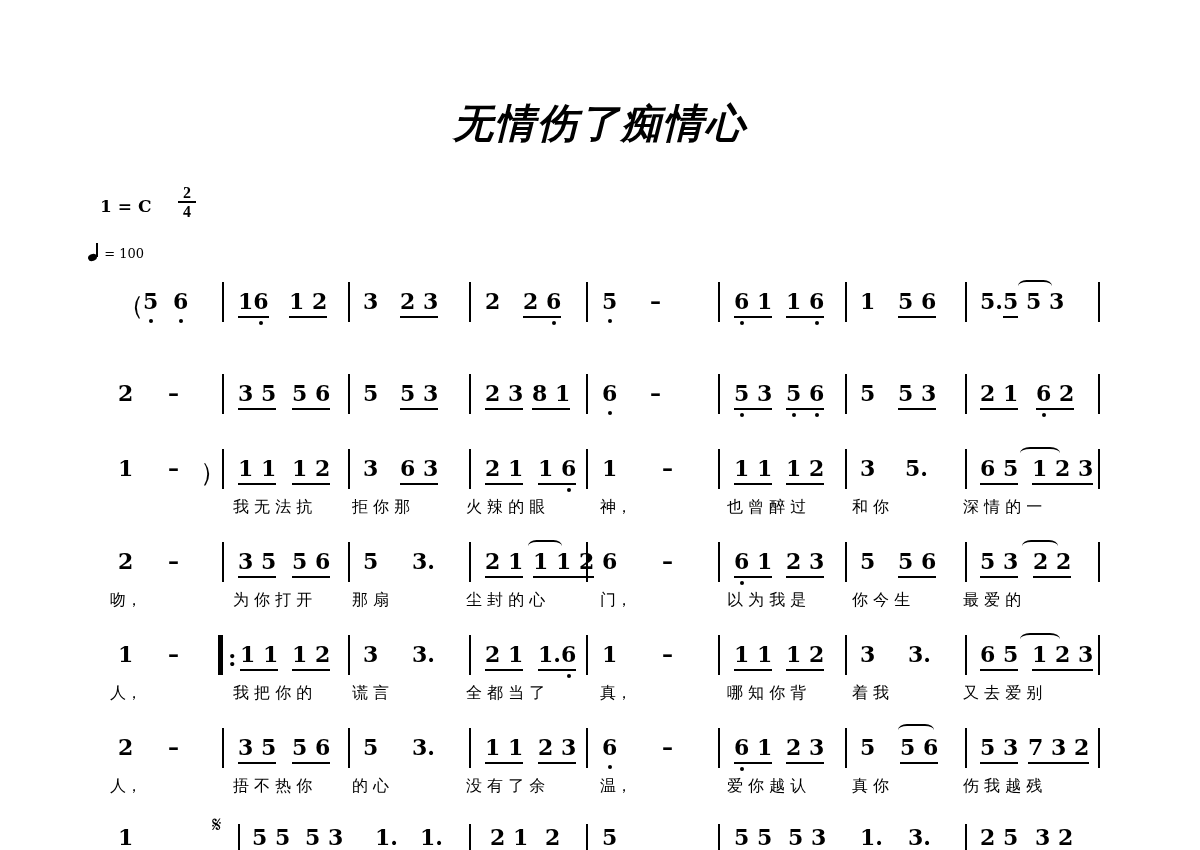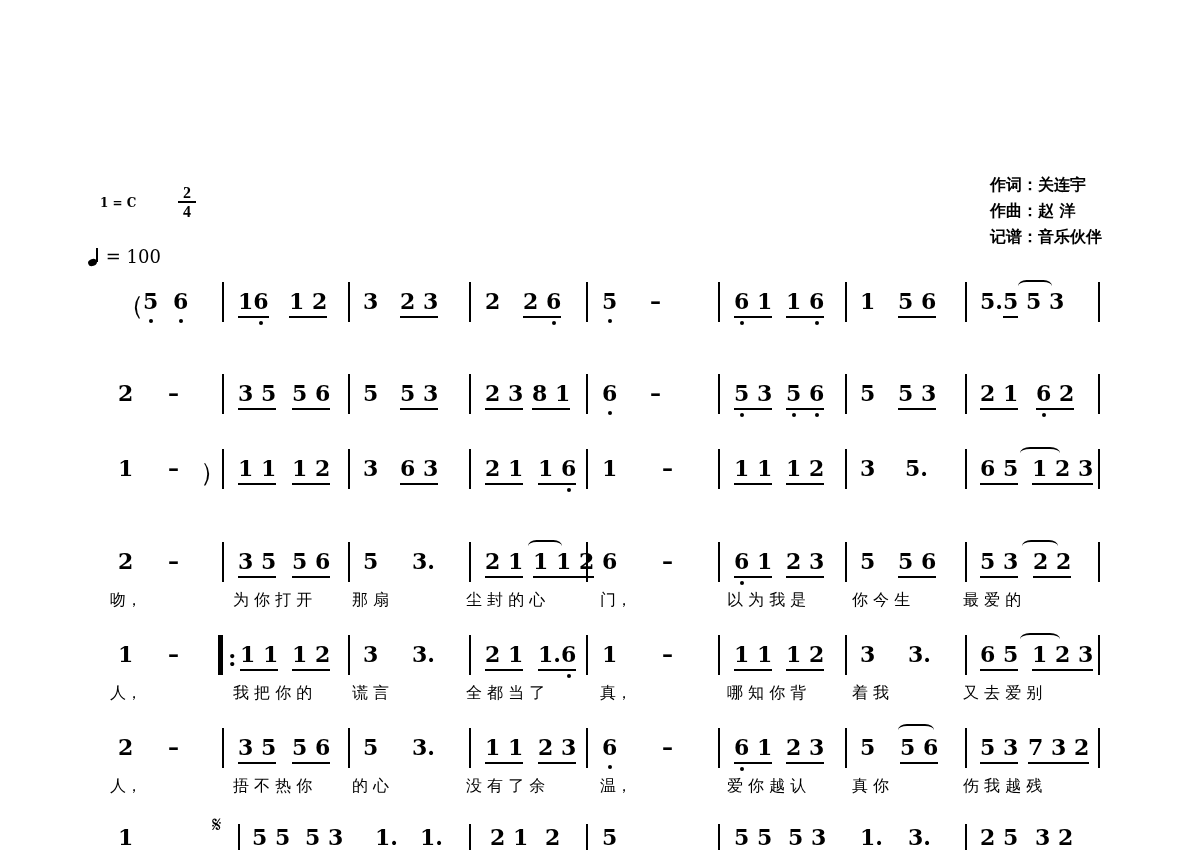--- a/index.html
+++ b/index.html
@@ -32,34 +32,34 @@
   .credits{
     position:absolute;top:172px;right:98px;
     font-size:16px;font-weight:bold;line-height:26px;
     font-family:"DejaVu Serif", serif;
     text-align:left;
   }
 
   
   .keysig{
     position:absolute;top:196px;left:100px;
-    font-size:12px;font-weight:bold;
+    font-size:17px;font-weight:bold;
     font-family:"DejaVu Serif", serif;
   }
   .meter{
     position:absolute;top:185px;left:178px;
     display:inline-block;text-align:center;
     font-size:16px;font-weight:bold;line-height:15px;
   }
   .meter .num{display:block;}
   .meter .bar{display:block;width:18px;height:2px;background:#000;margin:1px auto;}
   .meter .den{display:block;}
   .tempo{
     position:absolute;top:246px;left:88px;
-    font-size:18px;
+    font-size:13px;
     font-family:"DejaVu Serif", serif;
     white-space:nowrap;
   }
   .tempo .notehead{
     display:inline-block;position:relative;width:12px;height:14px;vertical-align:-3px;
   }
   .tempo .notehead::before{
     content:"";position:absolute;left:0;bottom:0;width:9px;height:7px;
     background:#000;border-radius:50%;transform:rotate(-20deg);
   }
@@ -92,27 +92,23 @@
   
   .repeat{position:absolute;font-size:26px;font-weight:bold;}
   
   .segno{position:absolute;font-size:22px;}
 </style>
 </head>
 <body>
 
 <div class="sheet">
 
-
-
-  <div class="credits">
-    <div>作词：关连宇</div>
-    <div>作曲：赵  洋</div>
-    <div>记谱：音乐伙伴</div>
-  </div>
+  <div class="title">无情伤了痴情心</div>
+
+
 
   <div class="keysig">1 = C</div>
 
   <div class="meter">
     <span class="num">2</span>
     <span class="bar"></span>
     <span class="den">4</span>
   </div>
 
   <div class="tempo">
@@ -195,20 +191,29 @@
     <span class="cell" style="left:734px;"><span class="u1">1 1</span></span>
     <span class="cell" style="left:786px;"><span class="u1">1 2</span></span>
     <span class="barline" style="left:845px;top:-6px;"></span>
     <span class="cell" style="left:860px;">3</span>
     <span class="cell" style="left:905px;">5.</span>
     <span class="barline" style="left:965px;top:-6px;"></span>
     <span class="cell" style="left:980px;"><span class="u1">6 5</span></span>
     <span class="cell" style="left:1032px;"><span class="u1">1 2 3</span></span>
     <span class="arc" style="left:1020px;top:-8px;width:40px;"></span>
     <span class="barline" style="left:1098px;top:-6px;"></span>
+  </div>
+  <div class="lyric" style="top:497px;">
+    <span class="lyr" style="left:233px;">我 无 法 抗</span>
+    <span class="lyr" style="left:352px;">拒 你 那</span>
+    <span class="lyr" style="left:466px;">火 辣 的 眼</span>
+    <span class="lyr" style="left:600px;">神，</span>
+    <span class="lyr" style="left:727px;">也 曾 醉 过</span>
+    <span class="lyr" style="left:852px;">和 你</span>
+    <span class="lyr" style="left:963px;">深 情 的 一</span>
   </div>
 
   <div class="row" style="top:548px;">
     <span class="cell" style="left:118px;">2</span>
     <span class="cell" style="left:168px;">–</span>
     <span class="barline" style="left:222px;top:-6px;"></span>
     <span class="cell" style="left:238px;"><span class="u1">3 5</span></span>
     <span class="cell" style="left:292px;"><span class="u1">5 6</span></span>
     <span class="barline" style="left:348px;top:-6px;"></span>
     <span class="cell" style="left:363px;">5</span>

